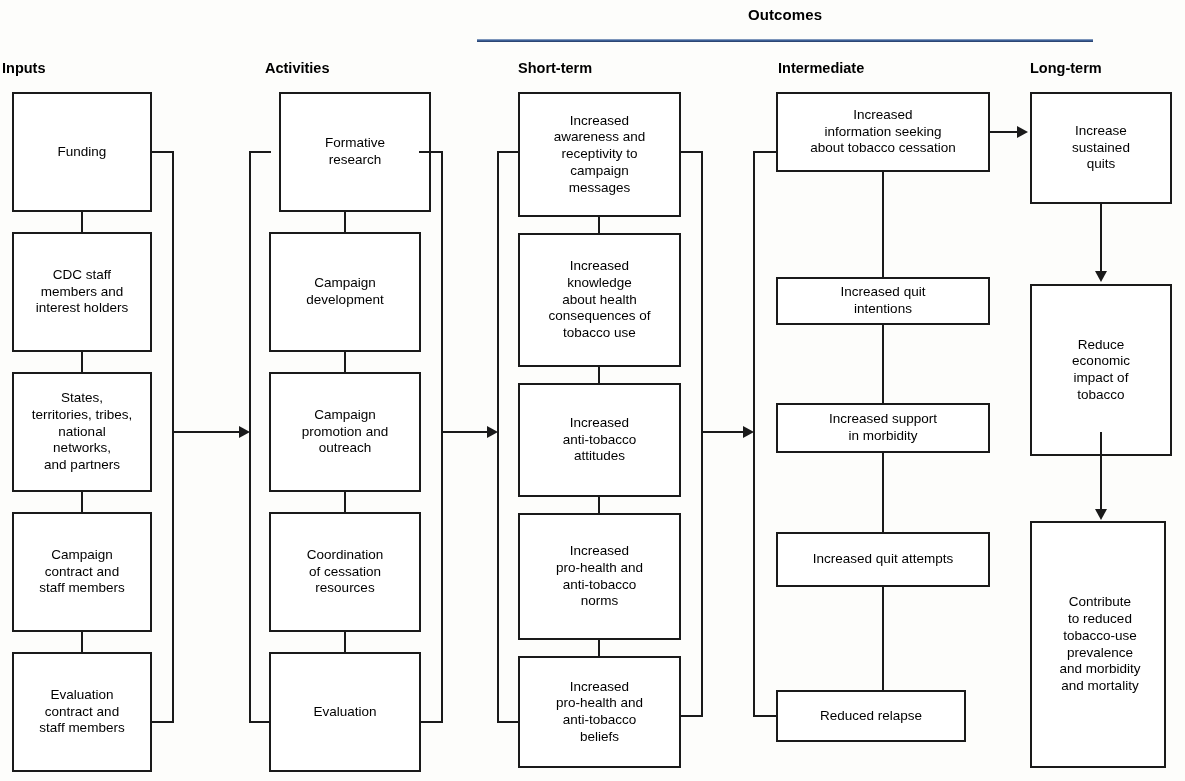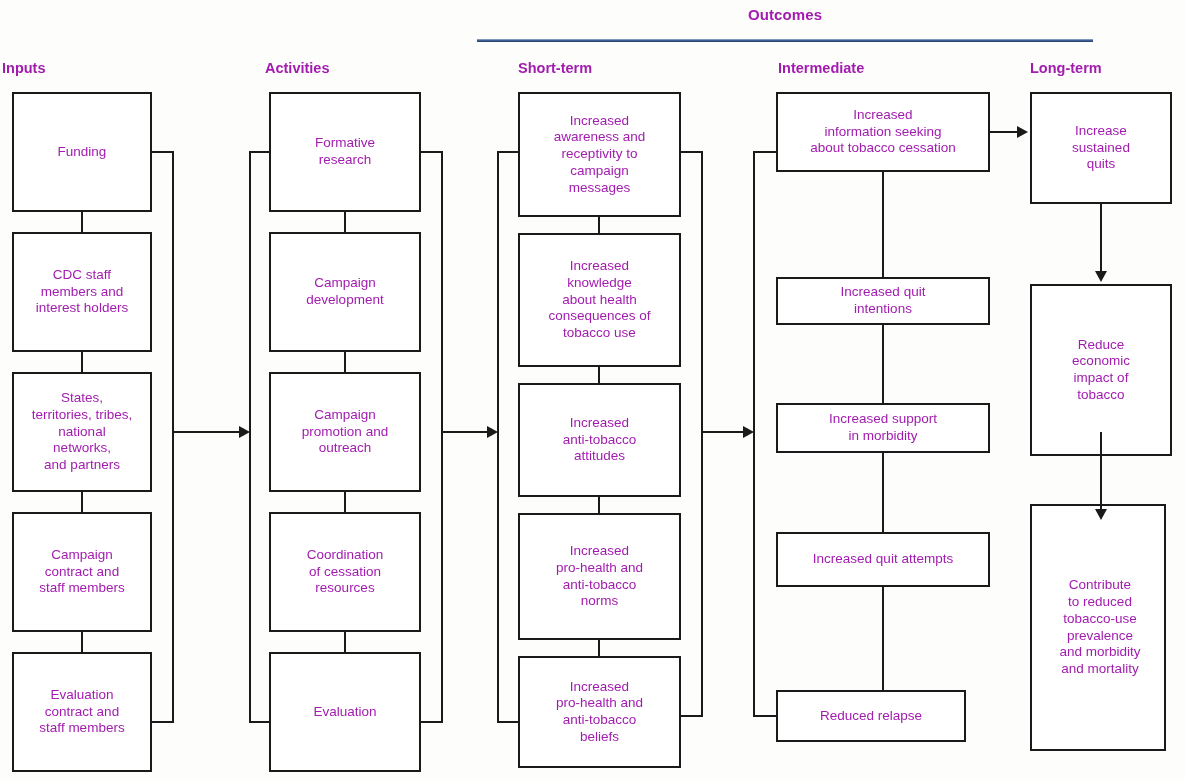--- a/index.html
+++ b/index.html
@@ -7,21 +7,21 @@
     margin: 0;
     padding: 0;
     background: #ffffff;
   }
   #stage {
     position: relative;
     width: 1185px;
     height: 781px;
     background: #fdfdfb;
     font-family: "Liberation Sans", sans-serif;
-    color: #a21caf;
+    color: #000000;
     overflow: hidden;
   }
 
   
   .group-title {
     position: absolute;
     font-size: 15px;
     font-weight: bold;
     text-align: center;
     letter-spacing: .1px;
@@ -125,21 +125,21 @@
   <div class="vline" style="left:172px; top:151px; height:572px;"></div>
   <div class="hline" style="left:150px; top:721px; width:24px;"></div>
 
   <div class="hline" style="left:172px; top:431px; width:69px;"></div>
   <div class="arrow-right" style="left:239px; top:426px;"></div>
 
   <div class="vline" style="left:249px; top:151px; height:572px;"></div>
   <div class="hline" style="left:249px; top:151px; width:22px;"></div>
   <div class="hline" style="left:249px; top:721px; width:22px;"></div>
 
-  <div class="node" style="left:269px; top:92px; width:152px; height:120px;">Formative
+  <div class="node" style="left:279px; top:92px; width:152px; height:120px;">Formative
 research</div>
   <div class="node" style="left:269px; top:232px; width:152px; height:120px;">Campaign
 development</div>
   <div class="node" style="left:269px; top:372px; width:152px; height:120px;">Campaign
 promotion and
 outreach</div>
   <div class="node" style="left:269px; top:512px; width:152px; height:120px;">Coordination
 of cessation
 resources</div>
   <div class="node" style="left:269px; top:652px; width:152px; height:120px;">Evaluation</div>
@@ -216,21 +216,21 @@
   <div class="hline" style="left:990px; top:131px; width:28px;"></div>
   <div class="arrow-right" style="left:1017px; top:126px;"></div>
 
   <div class="node" style="left:1030px; top:92px; width:142px; height:112px;">Increase
 sustained
 quits</div>
   <div class="node" style="left:1030px; top:284px; width:142px; height:172px;">Reduce
 economic
 impact of
 tobacco</div>
-  <div class="node" style="left:1030px; top:504px; width:136px; height:247px;padding-left:8px;">Contribute
+  <div class="node" style="left:1030px; top:521px; width:136px; height:247px;padding-left:8px;">Contribute
 to reduced
 tobacco-use
 prevalence
 and morbidity
 and mortality</div>
 
   <div class="vline" style="left:1100px; top:204px; height:68px;"></div>
   <div class="arrow-down" style="left:1095px; top:271px;"></div>
 
   <div class="vline" style="left:1100px; top:432px; height:78px;"></div>

